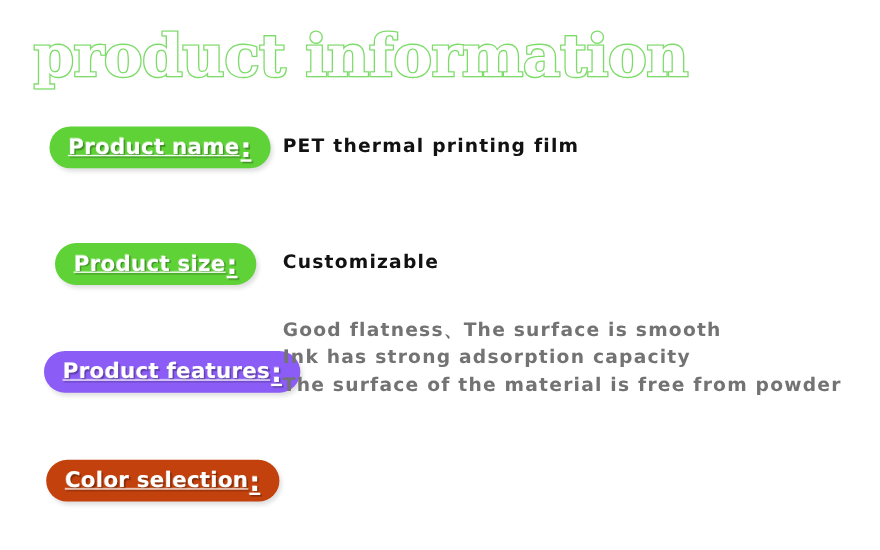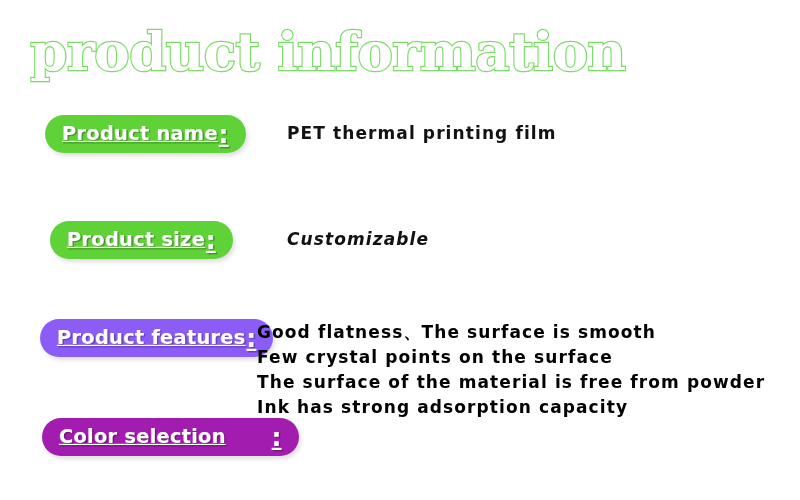--- a/index.html
+++ b/index.html
@@ -90,51 +90,49 @@
 
   .value {
     position: absolute;
     left: 257px;
     font-family: "DejaVu Sans", "Liberation Sans", sans-serif;
     font-weight: 700;
     font-size: 17px;
     letter-spacing: 1.1px;
     color: #121212;
     white-space: nowrap;
-    margin-left: 30px;
   }
 
   .value-list {
     position: absolute;
     left: 257px;
     font-family: "DejaVu Sans", "Liberation Sans", sans-serif;
     font-weight: 700;
     font-size: 17px;
     letter-spacing: 1.1px;
-    color: #000000;
+    color: #737373;
     white-space: nowrap;
     line-height: 25px;
-    margin-top: 32px;
   }
 
   .value-list div { white-space: nowrap; }
 
   
   #row-name       { top: 112px; height: 44px; }
   #row-size       { top: 218px; height: 44px; }
   #row-features   { top: 288px; height: 100px; }
   #row-color      { top: 415px; height: 44px; }
 
   #badge-name     { left: 45px;  top: 3px; }
   #badge-size     { left: 50px;  top: 3px; justify-content: center; }
   #badge-features { left: 40px;  top: 31px; }
   #badge-color    { left: 42px;  top: 3px; }
 
   #val-name     { top: 11px; }
-  #val-size     { top: 11px; font-style: italic; }
+  #val-size     { top: 11px; }
   #val-features { top: 0px; }
   #val-color    { top: 11px; }
 </style>
 </head>
 <body>
 
 <div class="page">
 
   <div class="title-wrap">
     <span class="title">product information</span>
@@ -156,26 +154,25 @@
     <span class="value" id="val-size">Customizable</span>
   </div>
 
   <div class="row" id="row-features">
     <span class="badge" id="badge-features" style="background:#8b5cf6;">
       <span>Product features</span>
         <span class="colon">:</span>
     </span>
     <div class="value-list" id="val-features">
       <div>Good flatness、The surface is smooth</div>
-      <div>Few crystal points on the surface</div>
+      <div>Ink has strong adsorption capacity</div>
       <div>The surface of the material is free from powder</div>
-      <div>Ink has strong adsorption capacity</div>
     </div>
   </div>
 
   <div class="row" id="row-color">
-    <span class="badge" id="badge-color" style="background:#a21caf;gap:45px;">
+    <span class="badge" id="badge-color" style="background:#c2410c;">
       <span>Color selection</span>
         <span class="colon">:</span>
     </span>
   </div>
 
 </div>
 
 </body></html>

